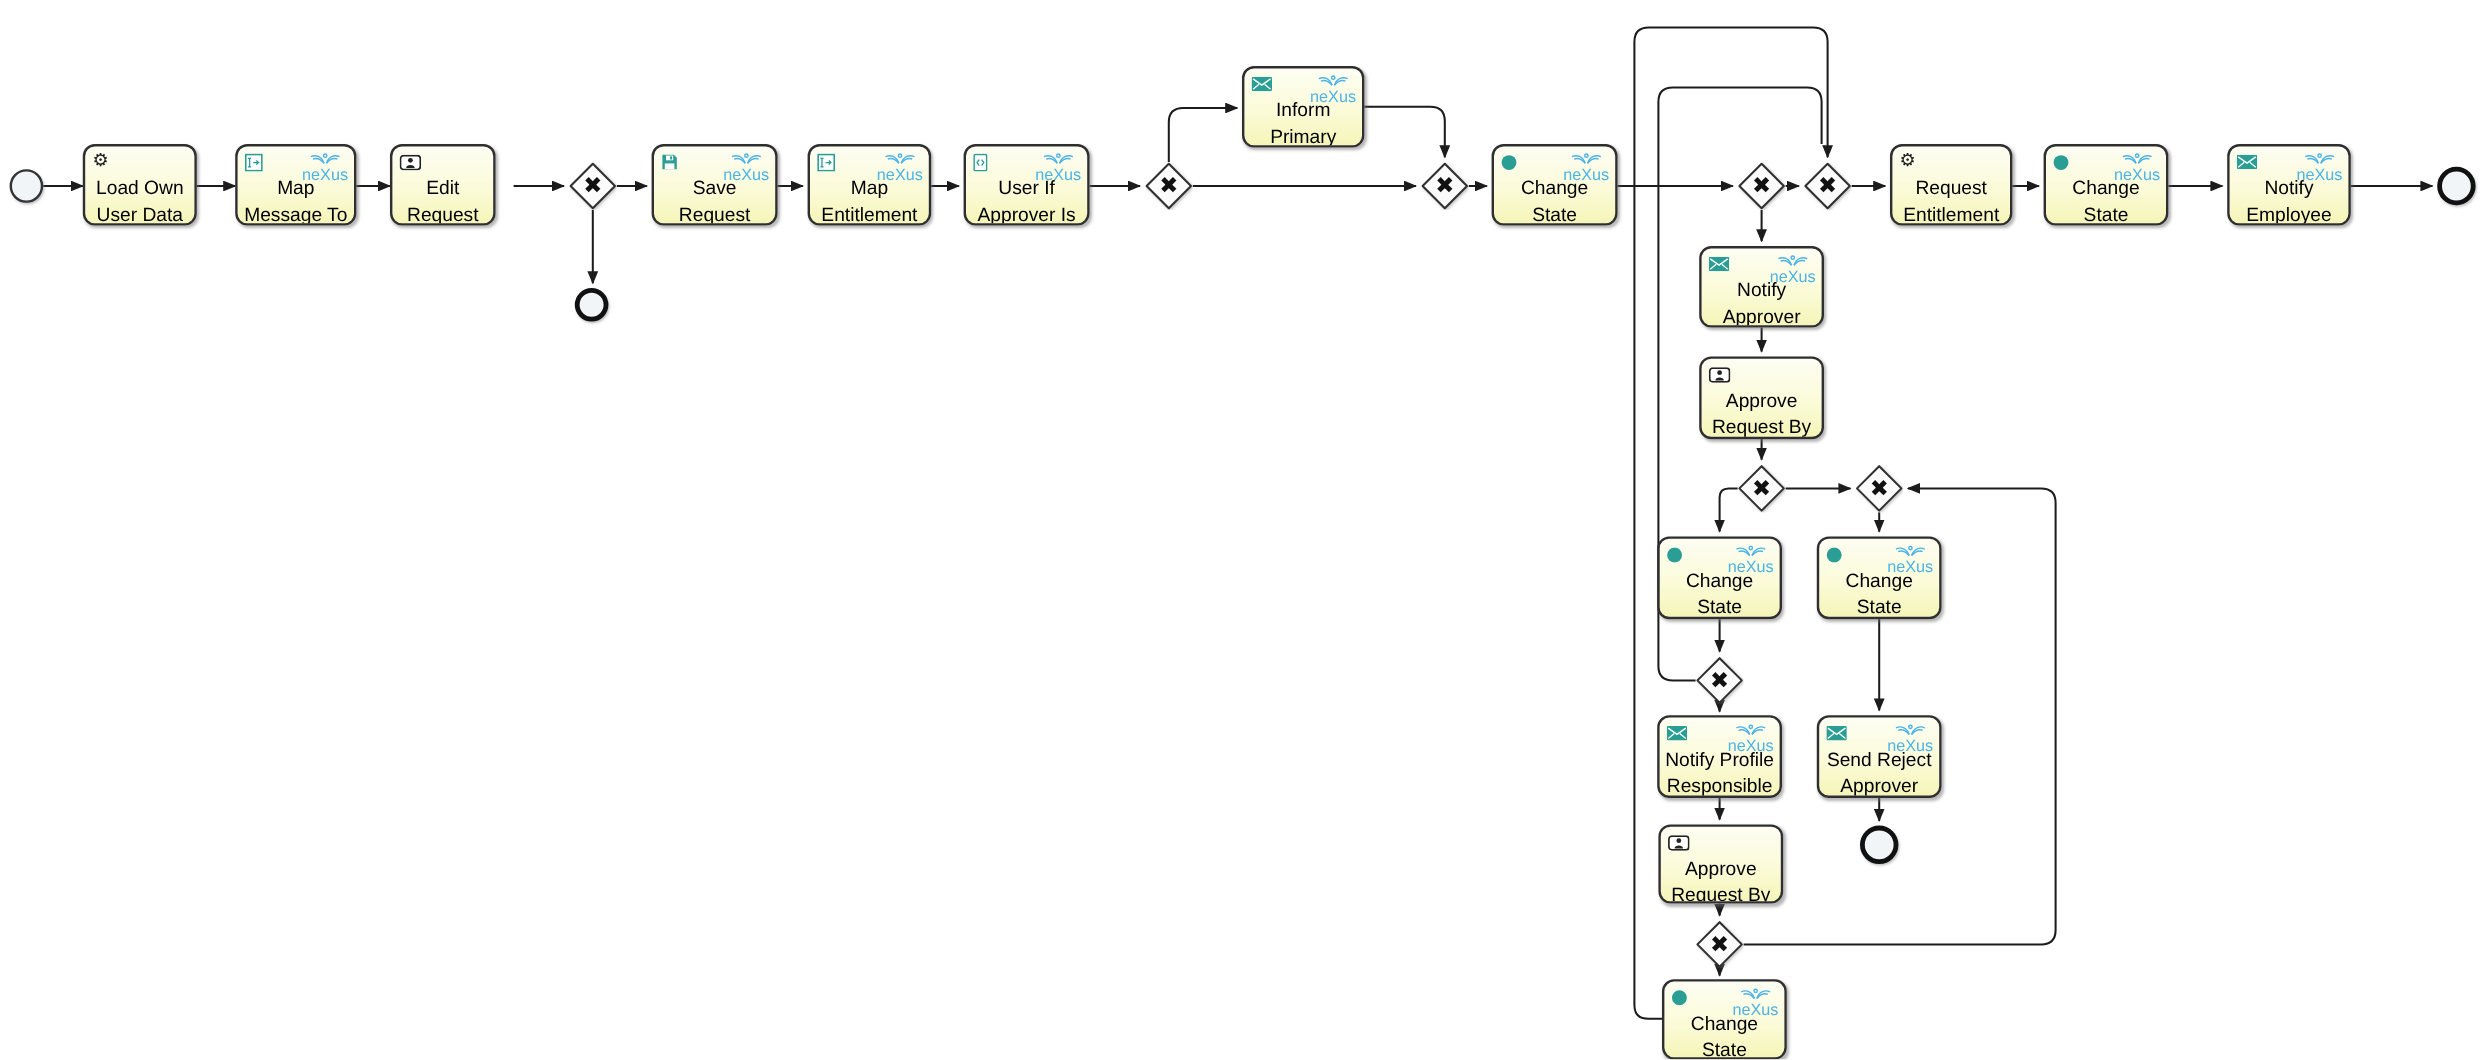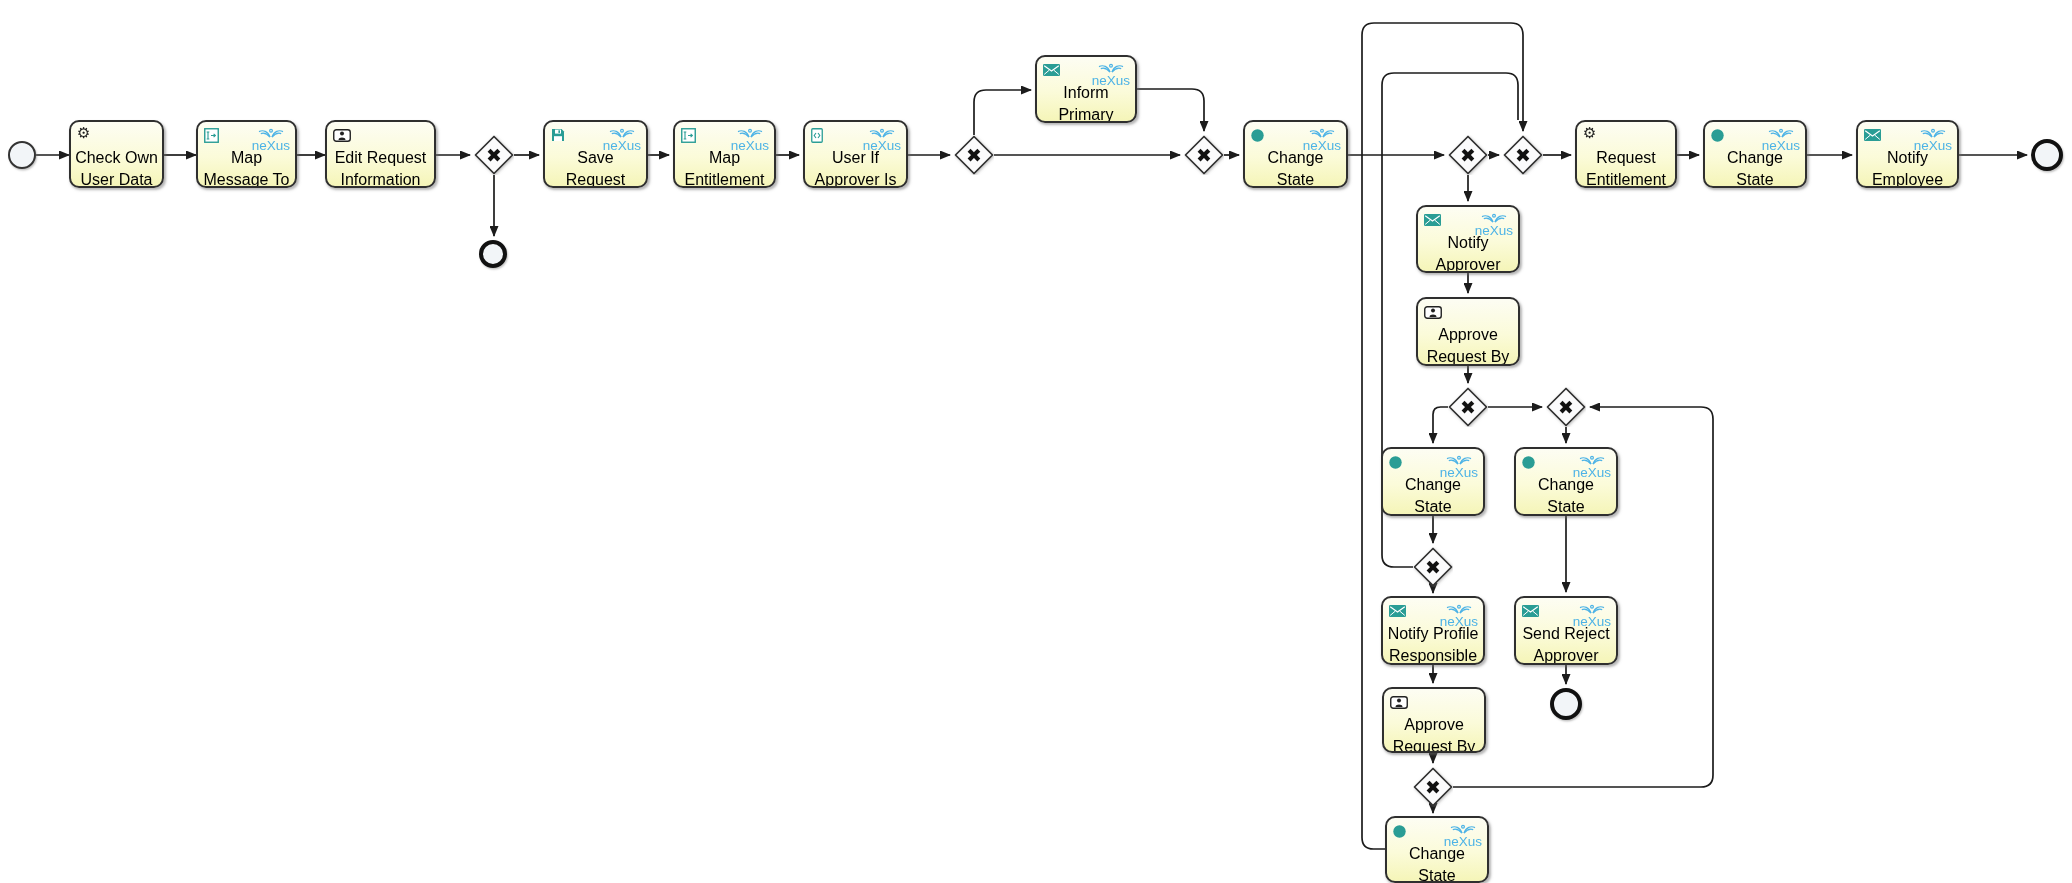--- a/index.html
+++ b/index.html
@@ -71,21 +71,21 @@
         <path d="M1453,787 L1701,787 Q1713,787 1713,775 L1713,419 Q1713,407 1701,407 L1590,407" fill="none" stroke="#1c1c1c" stroke-width="1.7" marker-end="url(#arrow)"></path>
         <path d="M1385,849 L1373.5,849 Q1362,849 1362,837.5 L1362,35 Q1362,23 1374,23 L1511,23 Q1523,23 1523,35 L1523,131" fill="none" stroke="#1c1c1c" stroke-width="1.7" marker-end="url(#arrow)"></path>
         <path d="M1413,567 L1394,567 Q1382,567 1382,555 L1382,85 Q1382,73 1394,73 L1506,73 Q1518,73 1518,85 L1518,120" fill="none" stroke="#1c1c1c" stroke-width="1.7"></path>
       </g>
   </svg>
   <div id="nodes">
       <div class="evt start" style="left: 8px; top: 141px; width: 28px; height: 28px;"></div>
       <div class="task" style="left: 69px; top: 120px; width: 95px; height: 68px;">
         <span class="icon gear">⚙</span>
         <div class="lbl">
-          <div>Check Own</div>
+          <div>Load Own</div>
           <div>User Data</div>
         </div>
       </div>
       <div class="task" style="left: 196px; top: 120px; width: 101px; height: 68px;">
         <span class="icon">
           <svg width="15" height="15" viewBox="0 0 15 15">
       <rect x="0.75" y="0.75" width="13.5" height="13.5" fill="#ffffff" stroke="#2a9d95" stroke-width="1.4"></rect>
       <path d="M4,4 V11 M2.7,4 H5.3 M2.7,11 H5.3" stroke="#2a9d95" stroke-width="1.1" fill="none"></path>
       <path d="M7,7.5 H11.3 M9.6,5.8 L11.4,7.5 L9.6,9.2" stroke="#2a9d95" stroke-width="1.1" fill="none"></path>
           </svg>
@@ -100,21 +100,21 @@
     <circle cx="13" cy="2.7" r="1.4"></circle>
   </g>
             </svg></span>
           <span class="nx-word">neXus</span>
         </span>
         <div class="lbl">
           <div>Map</div>
           <div>Message To</div>
         </div>
       </div>
-      <div class="task" style="left: 325px; top: 120px; width: 111px; height: 68px;">
+      <div class="task" style="left: 325px; top: 120px; width: 88px; height: 68px;">
         <span class="icon">
           <svg width="18" height="13" viewBox="0 0 18 13">
       <rect x="0.75" y="0.75" width="16.5" height="11.5" rx="2.5" fill="#ffffff" stroke="#222" stroke-width="1.4"></rect>
       <circle cx="9" cy="4.6" r="2" fill="#222"></circle>
       <path d="M5.5,11 C5.5,7.8 12.5,7.8 12.5,11 Z" fill="#222"></path>
           </svg>
         </span>
         <div class="lbl">
           <div>Edit Request</div>
           <div>Information</div>

